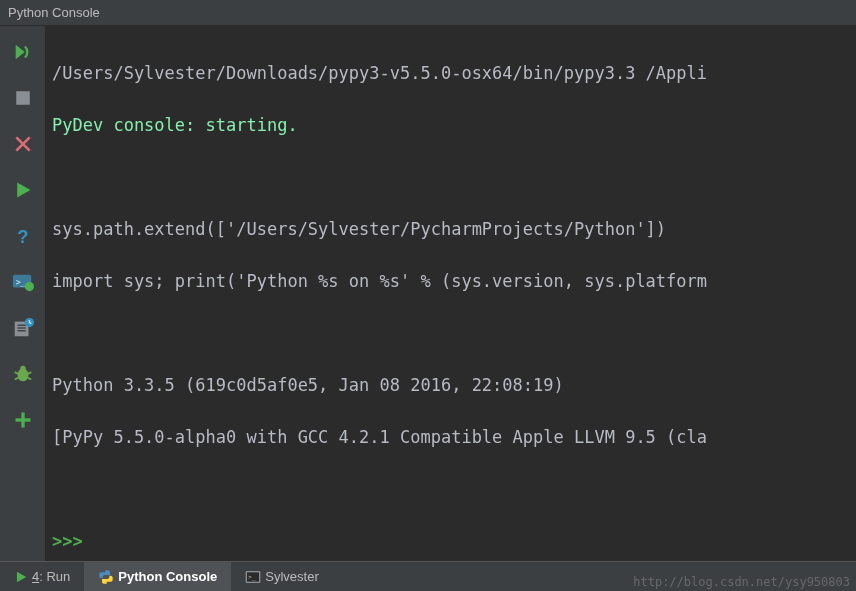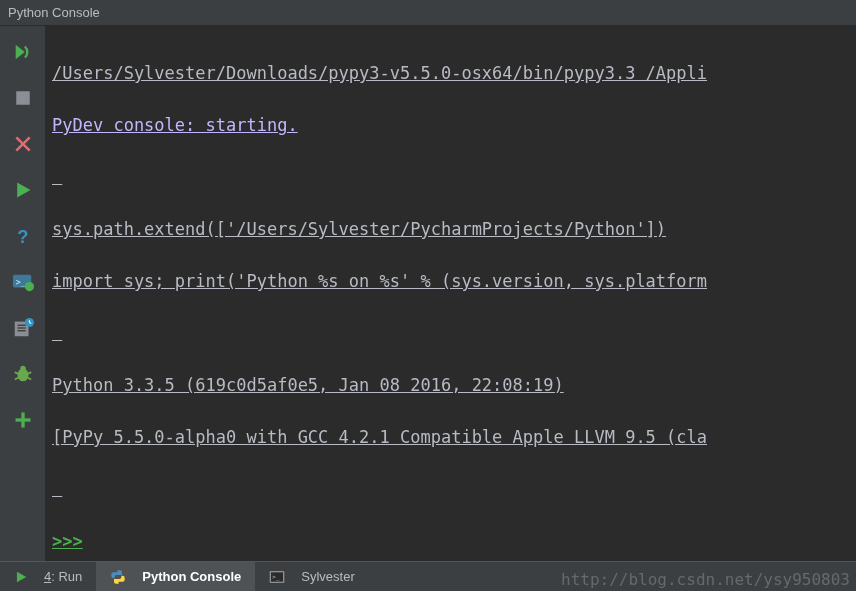--- a/index.html
+++ b/index.html
@@ -48,55 +48,55 @@
   }
   .console {
     flex: 1;
     padding: 8px 4px 8px 6px;
     font-size: 17px;
     line-height: 26px;
     white-space: pre;
     overflow: hidden;
     color: #b8bbc4;
   }
-  .console .line { display: block; text-decoration: underline; }
+  .console .line { display: block; }
   .txt-white { color: #b8bbc4; }
-  .txt-red   { color: #c4b5fd; }
+  .txt-red   { color: #86efac; }
   .txt-green { color: #4caf50; font-weight: bold; }
   .bottom-bar {
     height: 30px;
     background: #3c3f41;
     border-top: 1px solid #555;
     display: flex;
     align-items: center;
     font-family: -apple-system, "Segoe UI", sans-serif;
     font-size: 13px;
     color: #bbbbbb;
     position: relative;
   }
   .tab {
     display: flex;
     align-items: center;
-    gap: 16px;
+    gap: 4px;
     height: 100%;
     padding: 0 14px;
     cursor: pointer;
   }
   .tab.active {
     background: #4e5254;
     font-weight: bold;
     color: #fff;
   }
   .tab .u { text-decoration: underline; }
   .watermark {
     position: absolute;
     right: 6px;
     bottom: 2px;
     font-family: monospace;
-    font-size: 16px;
+    font-size: 12px;
     color: rgba(180,180,180,0.35);
     pointer-events: none;
   }
   svg { display: block; }
 </style>
 </head>
 <body>
 
 <div class="title-bar">
   <span>Python Console</span>

